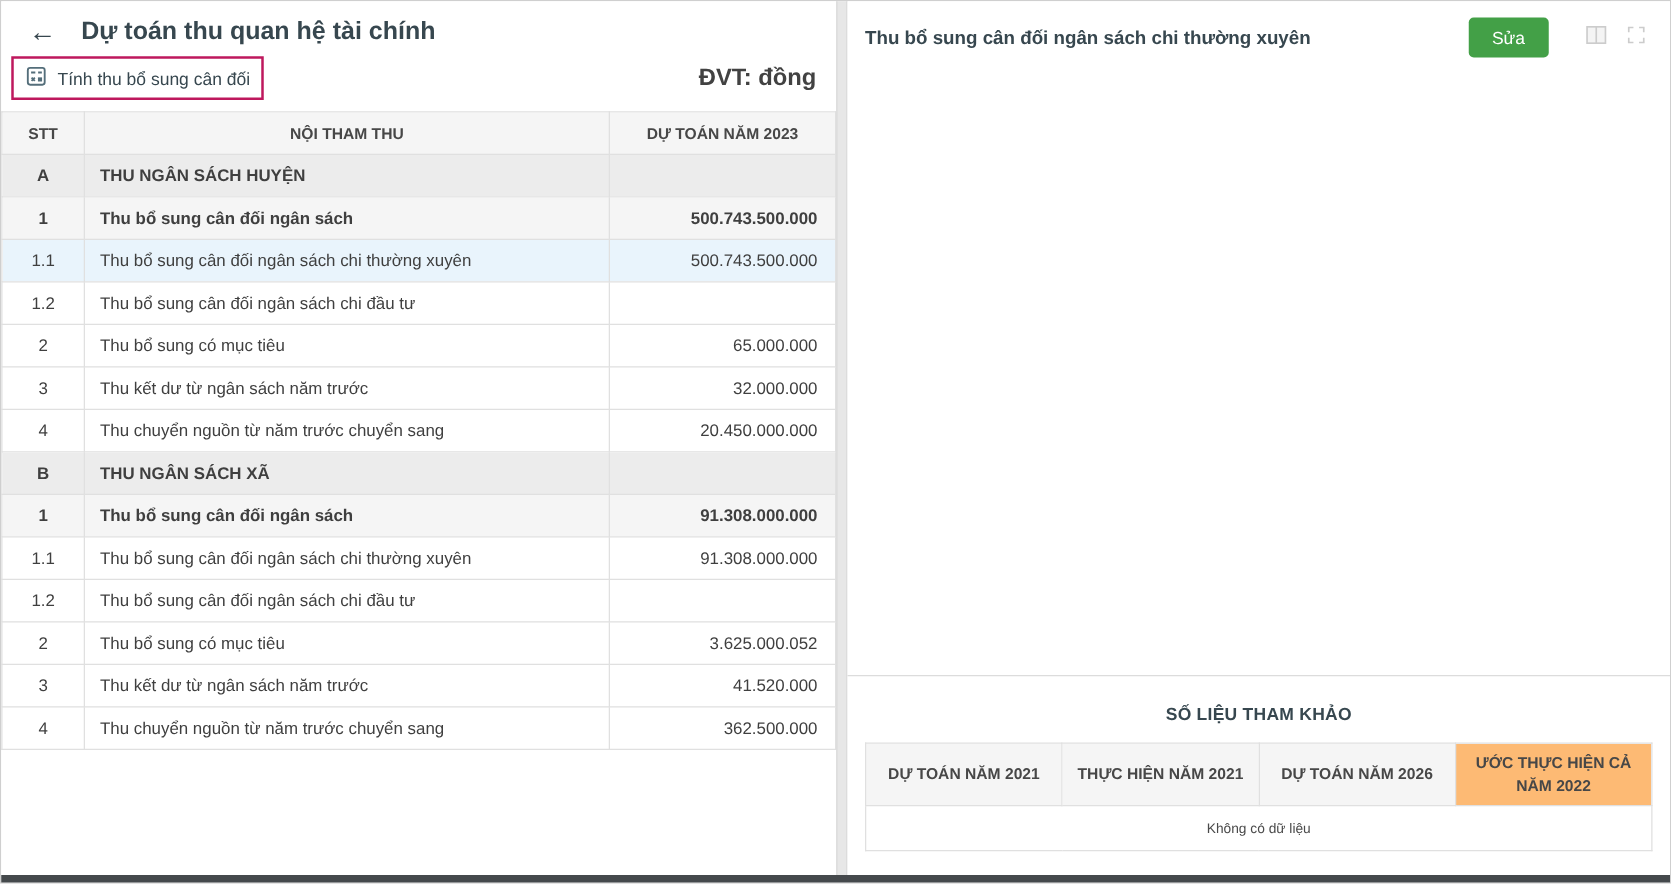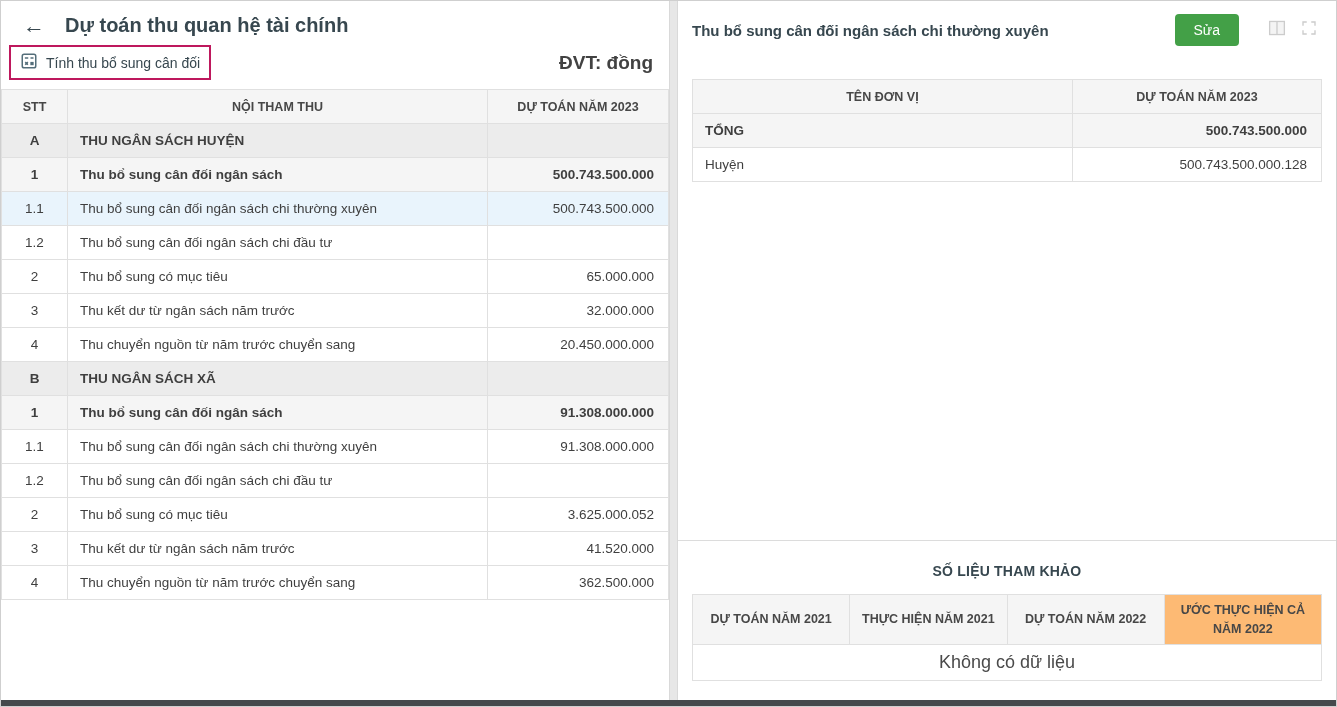--- a/index.html
+++ b/index.html
@@ -47,21 +47,21 @@
   .rp-table .col-name { width:60.4%; }
   .rp-table .col-val { width:39.6%; }
   .rp-table td.c-name { padding-left:12px; text-align:left; }
   .rp-table td.c-val { text-align:right; padding-right:14px; }
   .row-total td { background:#f5f5f5; font-weight:bold; }
 
   .rp-ref { height:159px; padding:10px 14px 0; }
   .ref-title { font-size:14px; font-weight:bold; color:#37474f; margin:12px 0 15px; letter-spacing:.2px;text-align:center; }
   .ref-table th { height:50px; white-space:normal; line-height:1.5; padding:0 10px; }
   .ref-table th.lite { background:#fdba74; }
-  .ref-table td.empty { text-align:center; font-size:18px; color:#4a4a4a; height:36px; }
+  .ref-table td.empty { text-align:center; font-size:11px; color:#4a4a4a; height:36px; }
 
   .bottom-bar { height:6px; background:#45494c; }
 </style>
 </head>
 <body>
 
 <div class="app">
   <div class="panels">
 
     <div class="left-panel">
@@ -194,58 +194,36 @@
               <svg width="18" height="18" viewBox="0 0 24 24" fill="none" stroke="#cccccc" stroke-width="1.8">
                 <path d="M4 9V4h5"></path>
                   <path d="M15 4h5v5"></path>
                   <path d="M20 15v5h-5"></path>
                   <path d="M9 20H4v-5"></path>
               </svg>
             </span>
           </span>
         </div>
 
-        <table class="rp-table">
-          <colgroup>
-              <col class="col-name">
-              <col class="col-val">
-            </colgroup>
-          <thead>
-            <tr>
-              <th>TÊN ĐƠN VỊ</th>
-              <th>DỰ TOÁN NĂM 2023</th>
-            </tr>
-          </thead>
-          <tbody>
-            <tr class="row-total">
-              <td class="c-name">TỔNG</td>
-              <td class="c-val">500.743.500.000</td>
-            </tr>
-            <tr>
-              <td class="c-name">Huyện</td>
-              <td class="c-val">500.743.500.000.128</td>
-            </tr>
-          </tbody>
-        </table>
       </div>
 
       <div class="rp-ref">
         <div class="ref-title">SỐ LIỆU THAM KHẢO</div>
         <table class="ref-table">
           <colgroup>
               <col style="width:25%">
               <col style="width:25%">
               <col style="width:25%">
               <col style="width:25%">
             </colgroup>
           <thead>
             <tr>
               <th>DỰ TOÁN NĂM 2021</th>
               <th>THỰC HIỆN NĂM 2021</th>
-              <th>DỰ TOÁN NĂM 2022</th>
+              <th>DỰ TOÁN NĂM 2026</th>
               <th class="lite">ƯỚC THỰC HIỆN CẢ NĂM 2022</th>
             </tr>
           </thead>
           <tbody>
             <tr>
               <td class="empty" colspan="4">Không có dữ liệu</td>
             </tr>
           </tbody>
         </table>
       </div>

